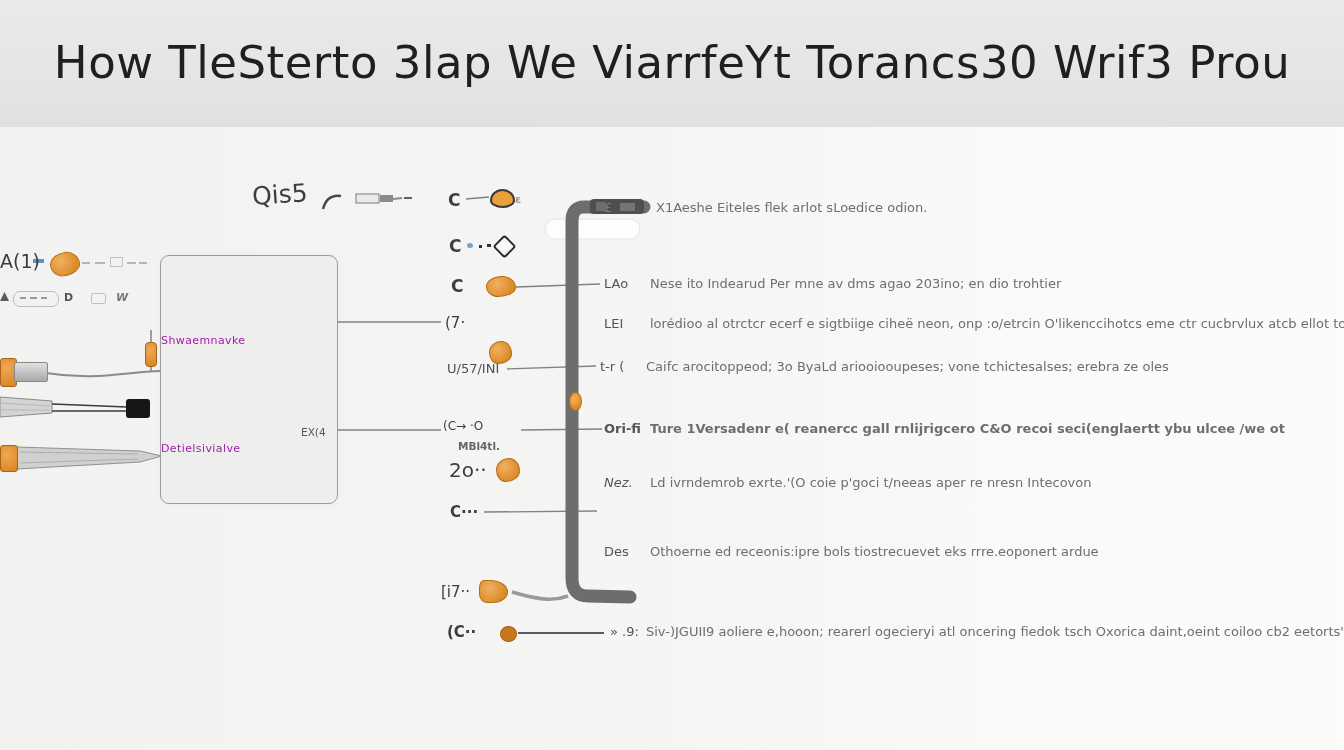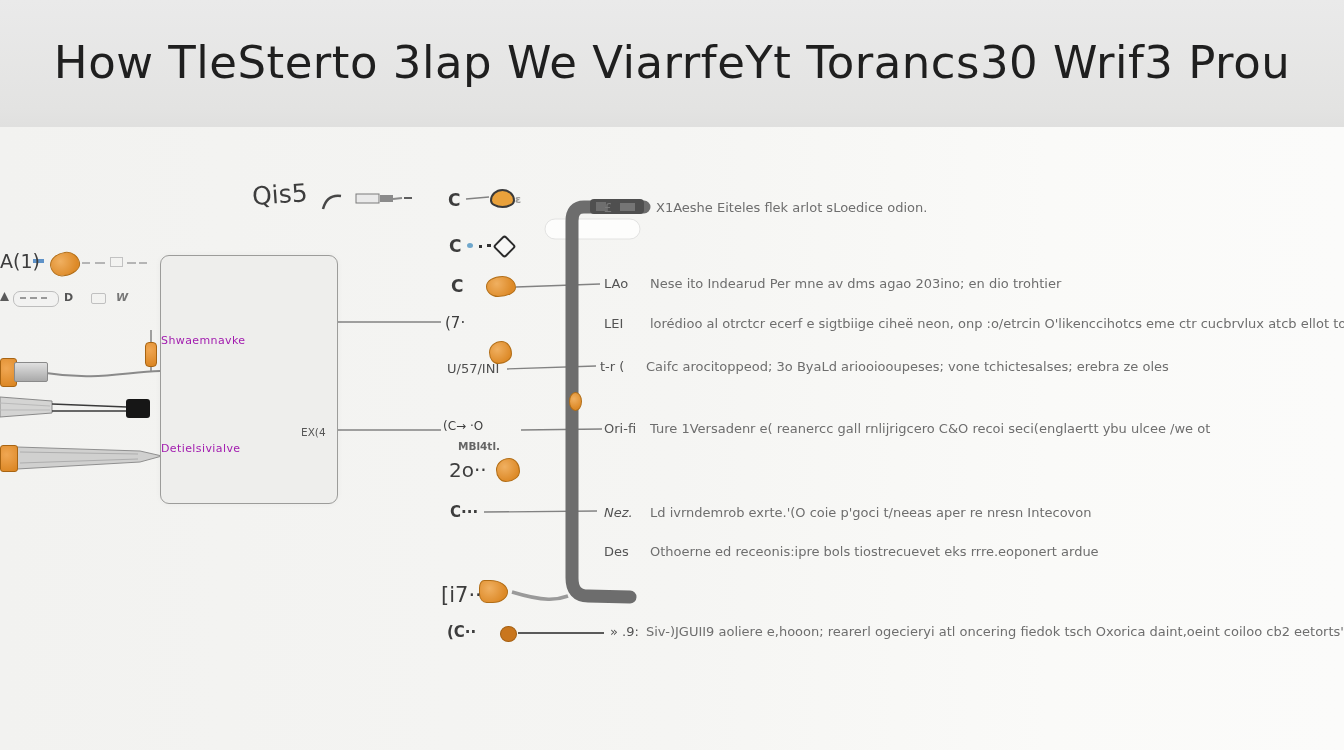--- a/index.html
+++ b/index.html
@@ -117,39 +117,39 @@
   <span class="glyph" style="left:448px;top:190px;font-size:17px;">C</span>
   <span class="glyph faint" style="left:515px;top:193px;font-size:11px;">ɛ</span>
   <span class="glyph" style="left:449px;top:236px;font-size:17px;">C</span>
   <span class="glyph" style="left:451px;top:276px;font-size:17px;">C</span>
   <span class="glyph" style="left:445px;top:314px;font-size:15px;font-weight:500;">(7·</span>
   <span class="glyph" style="left:447px;top:361px;font-size:13px;color:#4f4f4f;font-weight:500;">U/57/INI</span>
   <span class="glyph" style="left:443px;top:419px;font-size:12px;font-weight:500;">(C→ ·O</span>
   <span class="glyph" style="left:458px;top:440px;font-size:10.5px;color:#666;font-weight:700;">MBl4tl.</span>
   <span class="glyph" style="left:449px;top:458px;font-size:20px;font-weight:500;">2o··</span>
   <span class="glyph" style="left:450px;top:503px;font-size:15px;">C···</span>
-  <span class="glyph" style="left:441px;top:583px;font-size:21px;font-weight:500;">[i7··</span>
+  <span class="glyph" style="left:441px;top:583px;font-size:15px;font-weight:500;">[i7··</span>
   <span class="glyph" style="left:447px;top:623px;font-size:15px;">(C··</span>
 
   <div class="abs legendrow" style="top:200px;">
     <span class="lab" style="min-width:52px;color:#7a7a7a;">£</span><span>X1Aeshe Eiteles flek arlot sLoedice odion.</span>
   </div>
   <div class="abs legendrow" style="top:276px;">
     <span class="lab">LAo</span><span>Nese ito Indearud Per mne av dms agao 203ino; en dio trohtier</span>
   </div>
   <div class="abs legendrow" style="top:316px;">
     <span class="lab">LEI</span><span>lorédioo al otrctcr ecerf e sigtbiige ciheë neon,  onp :o/etrcin O'likenccihotcs eme ctr cucbrvlux atcb ellot toi s sooree</span>
   </div>
   <div class="abs legendrow" style="top:359px;left:600px;">
     <span class="lab">t-r (</span><span>Caifc arocitoppeod;   3o ByaLd ariooiooupeses; vone tchictesalses; erebra ze oles</span>
   </div>
-  <div class="abs legendrow" style="top:421px;">
+  <div class="abs legendrow" style="top:421px;font-weight:bold;">
     <span class="lab">Ori-fi</span><span>Ture 1Versadenr e( reanercc gall rnlijrigcero C&amp;O  recoi seci(englaertt ybu ulcee /we ot</span>
   </div>
-  <div class="abs legendrow" style="top:505px;">
+  <div class="abs legendrow" style="top:475px;">
     <span class="lab" style="font-style:italic;">Nez.</span><span>Ld ivrndemrob exrte.'(O coie p'goci t/neeas aper re nresn Intecovon</span>
   </div>
   <div class="abs legendrow" style="top:544px;">
     <span class="lab">Des</span><span>Othoerne ed receonis:ipre bols tiostrecuevet eks rrre.eoponert ardue</span>
   </div>
   <div class="abs legendrow" style="top:624px;left:610px;">
     <span class="lab" style="min-width:36px;">» .9:</span><span>Siv-)JGUII9 aoliere e,hooon;  rearerl ogecieryi atl oncering fiedok tsch Oxorica daint,oeint coiloo cb2 eetorts' tn</span>
   </div>
 
 </div>

